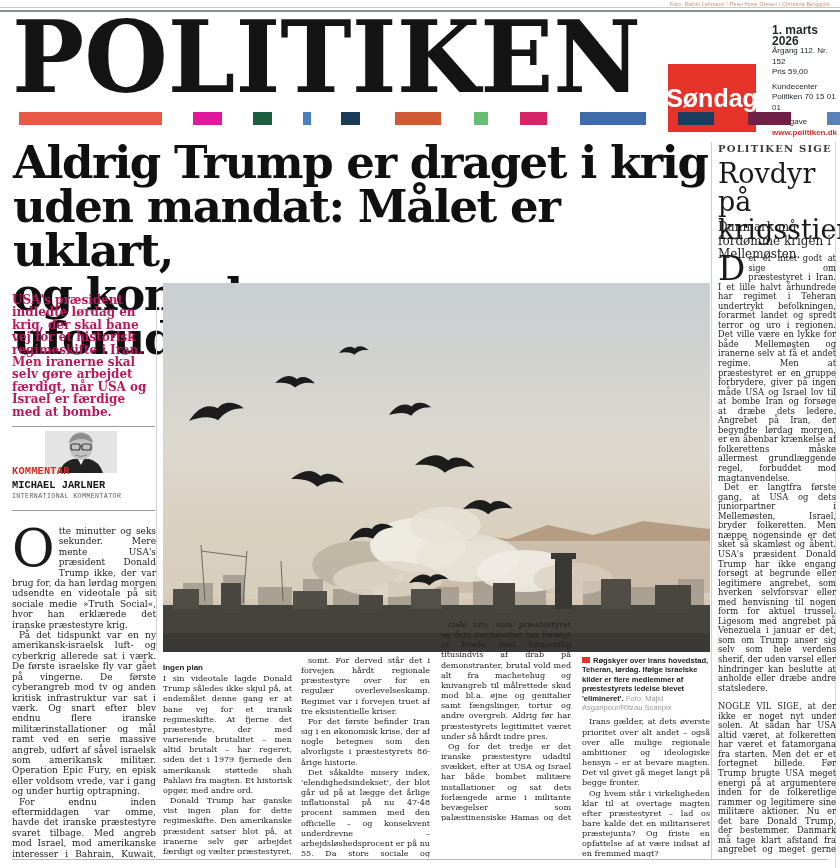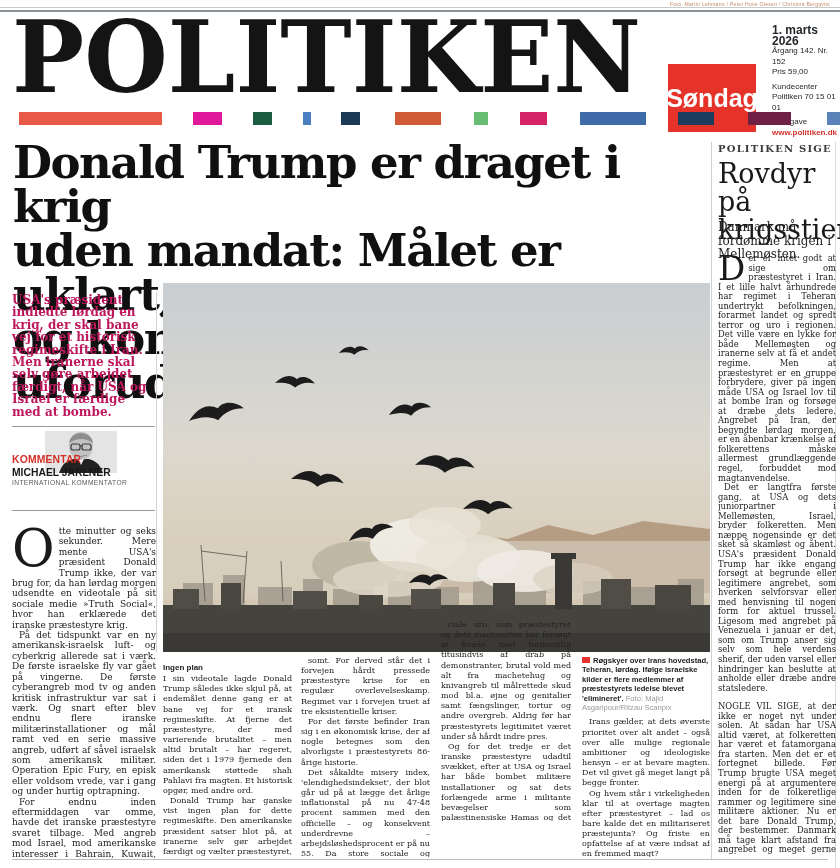--- a/index.html
+++ b/index.html
@@ -32,21 +32,21 @@
   
   .vdiv-editorial{left:711px;top:142px;height:718px;width:1px;background:#cfcfcf;}
   .vdiv-edge{left:835px;top:142px;height:726px;width:1px;background:#d9d9d9;}
   .vdiv-col1{left:156px;top:292px;height:360px;width:1px;background:#d2d2d2;}
   .bottom-rule{top:859px;left:12px;width:816px;height:1px;background:#bdbdbd;}
   
   .standfirst{left:12px;top:294px;width:144px;font-weight:bold;font-size:12px;line-height:12.4px;
               color:#be185d;}
   .rail-rule1{left:12px;top:426px;width:143px;height:1px;background:#9a9a9a;}
   .portrait{left:45px;top:431px;width:72px;height:42px;}
-  .byline{left:12px;top:453px;width:143px;font-family:Liberation Sans, sans-serif;}
+  .byline{left:12px;top:464px;width:143px;font-family:Liberation Mono, monospace;}
   .byline .kicker{color:#d42e27;font-weight:bold;font-size:11.5px;letter-spacing:.2px;
                   transform:scaleX(.9);transform-origin:left;}
   .byline .name{color:#171717;font-weight:bold;font-size:11.5px;margin-top:1px;
                 transform:scaleX(.9);transform-origin:left;}
   .byline .role{color:#5b5b5b;font-size:7px;letter-spacing:.4px;margin-top:1px;
                 transform:scaleX(.95);transform-origin:left;}
   .rail-rule2{left:12px;top:510px;width:143px;height:1px;background:#9a9a9a;}
   
   .bodycol{font-size:8px;line-height:10.15px;text-align:justify;color:#222;overflow:hidden;}
   .bodycol p{margin:0;text-indent:7px;}
@@ -84,21 +84,21 @@
 <div id="page">
 
   <div class="abs top-credit">Foto: Martin Lehmann / Peter Hove Olesen / Christina Bergqvist</div>
   <div class="abs toprule1"></div>
   <div class="abs toprule2"></div>
 
   <div class="abs masthead-title">POLITIKEN</div>
   <div class="abs sunday-box">Søndag</div>
   <div class="abs info-col">
     <div class="date">1. marts 2026</div>
-    <div>Årgang 142. Nr. 152</div>
+    <div>Årgang 112. Nr. 152</div>
     <div>Pris 59,00</div>
     <div class="gap"></div>
     <div>Kundecenter</div>
     <div>Politiken 70 15 01 01</div>
     <div class="gap"></div>
     <div>1. udgave</div>
     <div class="web">www.politiken.dk</div>
   </div>
 
   <div class="abs dashes">
@@ -110,21 +110,21 @@
       <div class="dash" style="width: 46px; margin-left: 35px; background: rgb(207, 90, 54);"></div>
       <div class="dash" style="width: 14px; margin-left: 33px; background: rgb(103, 189, 114);"></div>
       <div class="dash" style="width: 27px; margin-left: 32px; background: rgb(214, 37, 102);"></div>
       <div class="dash" style="width: 66px; margin-left: 33px; background: rgb(63, 107, 168);"></div>
       <div class="dash" style="width: 36px; margin-left: 32px; background: rgb(29, 61, 94);"></div>
       <div class="dash" style="width: 43px; margin-left: 34px; background: rgb(110, 32, 69);"></div>
       <div class="dash" style="width: 15px; margin-left: 36px; background: rgb(91, 130, 184);"></div>
     </div>
 
   <div class="abs headline">
-      <div>Donald Trump er draget i krig</div>
+      <div>Aldrig Trump er draget i krig</div>
       <div>uden mandat: Målet er uklart,</div>
       <div>og konsekvenserne uforudsigelige</div>
     </div>
 
   <div class="abs vdiv-editorial"></div>
   <div class="abs vdiv-edge"></div>
   <div class="abs vdiv-col1"></div>
   <div class="abs bottom-rule"></div>
 
   <div class="abs standfirst">USA's præsident indledte lørdag en krig, der skal bane vej for et historisk regimeskifte i Iran. Men iranerne skal selv gøre arbejdet færdigt, når USA og Israel er færdige med at bombe.</div>
@@ -251,21 +251,21 @@
   <div class="abs bodycol col2">
     <p class="subhead">Ingen plan</p>
     <div>
         <p class="noindent">I sin videotale lagde Donald Trump således ikke skjul på, at endemålet denne gang er at bane vej for et iransk regimeskifte. At fjerne det præstestyre, der med varierende brutalitet – men altid brutalt – har regeret, siden det i 1979 fjernede den amerikansk støttede shah Pahlavi fra magten. Et historisk opgør, med andre ord.</p>
         <p>Donald Trump har ganske vist ingen plan for dette regimeskifte. Den amerikanske præsident satser blot på, at iranerne selv gør arbejdet færdigt og vælter præstestyret, når først amerikansk og israelsk militær hen over de næste dage har svækket dets militær og magtapparat. Det kan blive vold-</p>
       </div>
   </div>
 
   <div class="abs bodycol col3">
     <div>
-        <p>somt. For derved står det i forvejen hårdt pressede præstestyre krise for en regulær overlevelseskamp. Regimet var i forvejen truet af tre eksistentielle kriser.</p>
+        <p>somt. For derved står det i forvejen hårdt regionale præstestyre over for en regulær overlevelseskamp. Regimet var i forvejen truet af tre eksistentielle kriser.</p>
         <p>For det første befinder Iran sig i en økonomisk krise, der af nogle betegnes som den alvorligste i præstestyrets 86-årige historie.</p>
         <p>Det såkaldte misery index, 'elendighedsindekset', der blot går ud på at lægge det årlige inflationstal på nu 47-48 procent sammen med den officielle – og konsekvent underdrevne – arbejdsløshedsprocent er på nu 55. Da store sociale og økonomiske protester bredte sig i Iran i 2017, var indekset på blot 17-18, påpegede den iranske økonom Saeed Laylaz for nogle dage siden over for franske Le Point.</p>
       </div>
   </div>
 
   <div class="abs bodycol col4">
     <div>
         <p>ciale uro, som præstestyret og dets marionetter har forsøgt at kvæle med formentlig titusindvis af drab på demonstranter, brutal vold med alt fra machetehug og knivangreb til målrettede skud mod bl.a. øjne og genitalier samt fængslinger, tortur og andre overgreb. Aldrig før har præstestyrets legitimitet været under så hårdt indre pres.</p>
         <p>Og for det tredje er det iranske præstestyre udadtil svækket, efter at USA og Israel har både bombet militære installationer og sat dets forlængede arme i militante bevægelser som palæstinensiske Hamas og det libanesiske Hizbollah ud af spillet. Og nu kommer så endnu en krig og afledt svækkelse.</p>
       </div>

